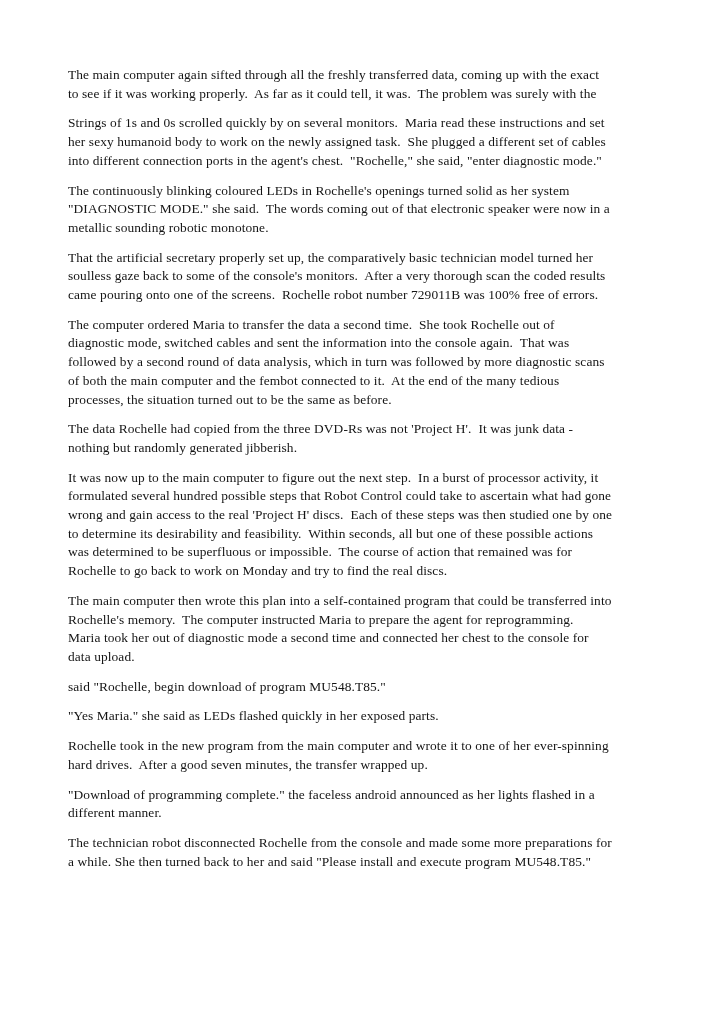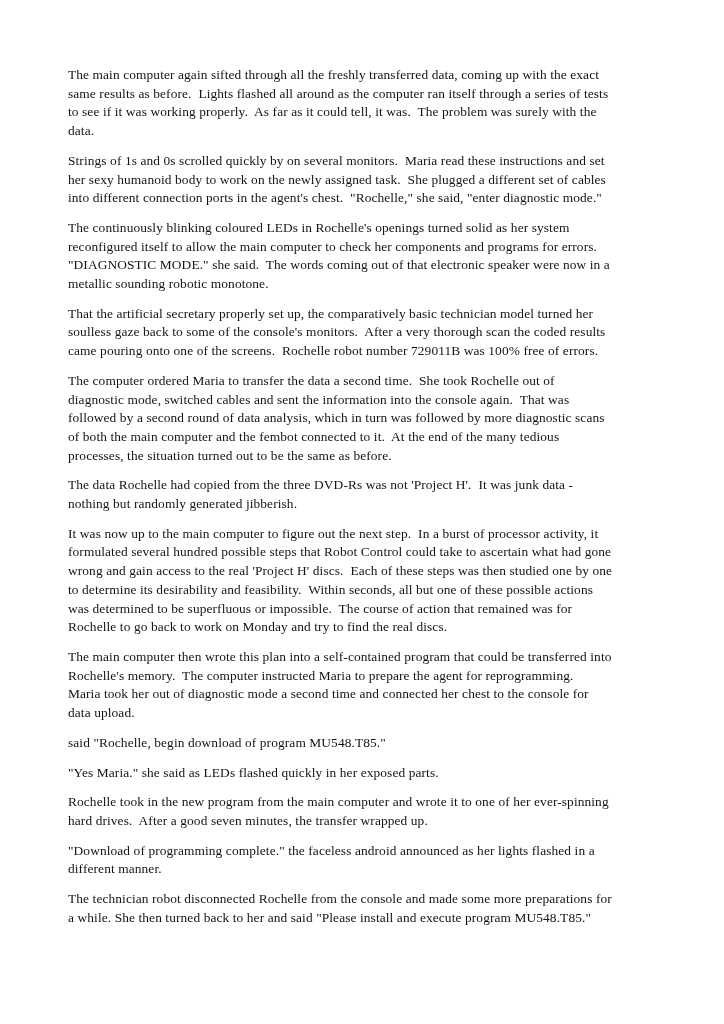--- a/index.html
+++ b/index.html
@@ -43,32 +43,29 @@
     letter-spacing: 0.1px;
   }
 </style>
 </head>
 <body style="background: rgb(255, 255, 255);">
 
 <div class="page">
   <div class="doc-body" style="color: rgb(20, 20, 20);">
       <div class="paragraph">
         <div class="line">The main computer again sifted through all the freshly transferred data, coming up with the exact</div>
-        <div class="line">same results as before.  Lights flashed all around as the computer ran itself through a series of tests</div>
         <div class="line">to see if it was working properly.  As far as it could tell, it was.  The problem was surely with the</div>
-        <div class="line">data.</div>
       </div>
       <div class="paragraph">
         <div class="line">Strings of 1s and 0s scrolled quickly by on several monitors.  Maria read these instructions and set</div>
         <div class="line">her sexy humanoid body to work on the newly assigned task.  She plugged a different set of cables</div>
         <div class="line">into different connection ports in the agent's chest.  "Rochelle," she said, "enter diagnostic mode."</div>
       </div>
       <div class="paragraph">
         <div class="line">The continuously blinking coloured LEDs in Rochelle's openings turned solid as her system</div>
-        <div class="line">reconfigured itself to allow the main computer to check her components and programs for errors.</div>
         <div class="line">"DIAGNOSTIC MODE." she said.  The words coming out of that electronic speaker were now in a</div>
         <div class="line">metallic sounding robotic monotone.</div>
       </div>
       <div class="paragraph">
         <div class="line">That the artificial secretary properly set up, the comparatively basic technician model turned her</div>
         <div class="line">soulless gaze back to some of the console's monitors.  After a very thorough scan the coded results</div>
         <div class="line">came pouring onto one of the screens.  Rochelle robot number 729011B was 100% free of errors.</div>
       </div>
       <div class="paragraph">
         <div class="line">The computer ordered Maria to transfer the data a second time.  She took Rochelle out of</div>

